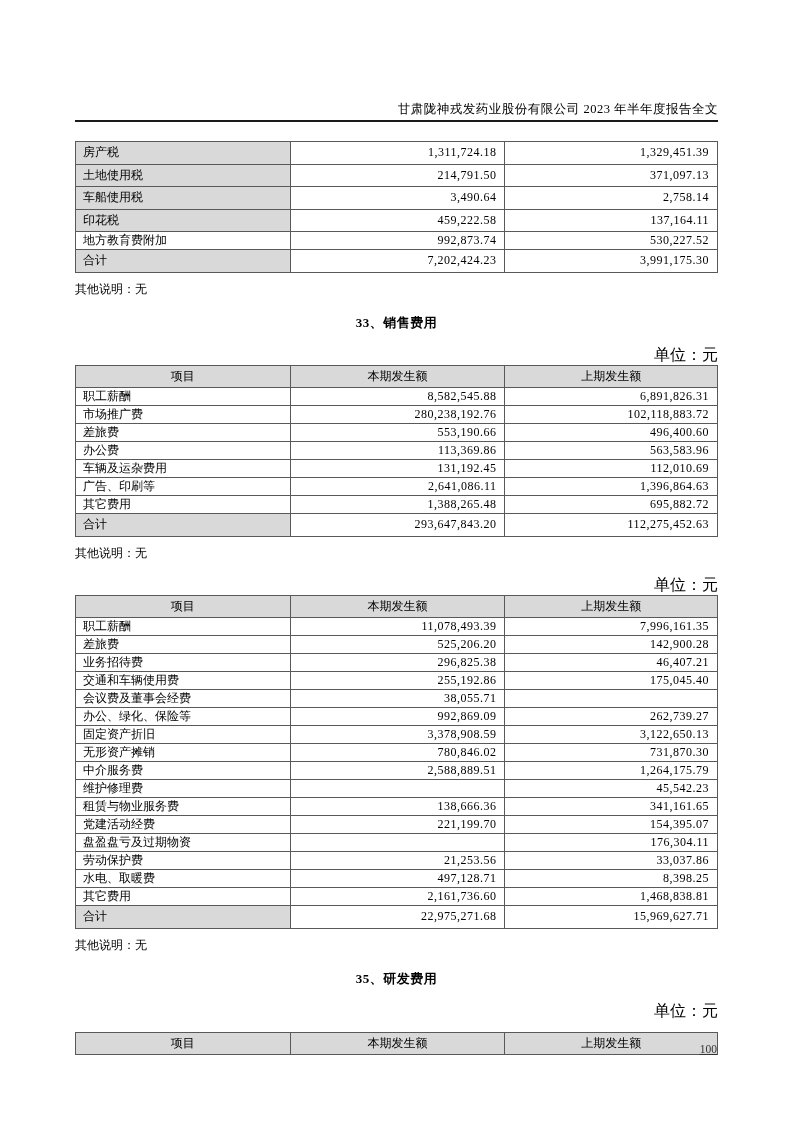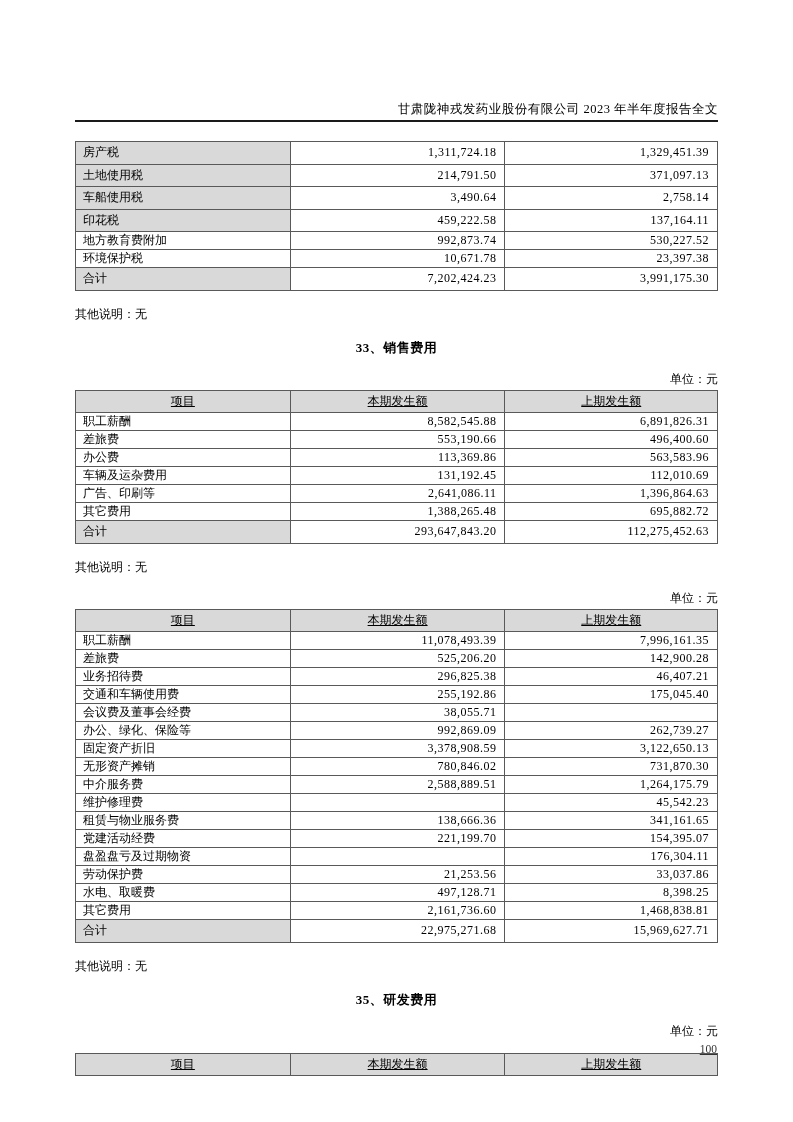--- a/index.html
+++ b/index.html
@@ -43,51 +43,50 @@
     overflow: hidden;
     white-space: nowrap;
     vertical-align: middle;
   }
   table.data-table th {
     background: #d9d9d9;
     font-weight: normal;
     text-align: center;
     height: 22px;
     font-size: 12px;
-    text-decoration: underline;
   }
   td.c-item { text-align: left; padding-left: 7px; }
   td.c-num  { text-align: right; padding-right: 8px; letter-spacing: 0.5px; }
   td.shade  { background: #d9d9d9; }
 
   #tax-table { margin-top: 19px; }
   #tax-table tr.tall  { height: 22.5px; }
   #tax-table tr.short { height: 17.5px; }
 
   #sections table.data-table { margin-top: 3px; }
   #sections section:last-child table.data-table { margin-top: 14px; }
   #sections tbody tr { height: 16.3px; }
   #sections tbody tr.total-row { height: 23px; }
 
   .note {
-    margin-top: 16px;
+    margin-top: 9px;
     font-size: 12px;
     line-height: 15px;
   }
   .sec-title {
     margin-top: 17px;
     font-size: 13px;
     line-height: 17px;
     font-weight: bold;
     letter-spacing: 0.5px;
     text-align: center;
   }
   .unit {
     margin-top: 16px;
-    font-size: 12px;
+    font-size: 16px;
     line-height: 15px;
     text-align: right;
   }
   .page-number {
     position: absolute;
     top: 1043px;
     right: 76px;
     font-size: 11.5px;
     color: #333;
     text-decoration: underline;
@@ -125,25 +124,20 @@
   </tr>
         <tr class="tall">
     <td class="c-item shade">印花税</td>
     <td class="c-num">459,222.58</td>
     <td class="c-num">137,164.11</td>
   </tr>
         <tr class="short">
     <td class="c-item">地方教育费附加</td>
     <td class="c-num">992,873.74</td>
     <td class="c-num">530,227.52</td>
-  </tr>
-        <tr class="short">
-    <td class="c-item">环境保护税</td>
-    <td class="c-num">10,671.78</td>
-    <td class="c-num">23,397.38</td>
   </tr>
         <tr class="total-row tall">
     <td class="c-item shade">合计</td>
     <td class="c-num">7,202,424.23</td>
     <td class="c-num">3,991,175.30</td>
   </tr>
       </tbody>
   </table>
 
   <div class="note">其他说明：无</div>
@@ -163,20 +157,25 @@
           <th>项目</th>
           <th>本期发生额</th>
           <th>上期发生额</th>
         </tr>
       </thead>
       <tbody>
             <tr>
     <td class="c-item">职工薪酬</td>
     <td class="c-num">8,582,545.88</td>
     <td class="c-num">6,891,826.31</td>
+  </tr>
+            <tr>
+    <td class="c-item">市场推广费</td>
+    <td class="c-num">280,238,192.76</td>
+    <td class="c-num">102,118,883.72</td>
   </tr>
             <tr>
     <td class="c-item">差旅费</td>
     <td class="c-num">553,190.66</td>
     <td class="c-num">496,400.60</td>
   </tr>
             <tr>
     <td class="c-item">办公费</td>
     <td class="c-num">113,369.86</td>
     <td class="c-num">563,583.96</td>

